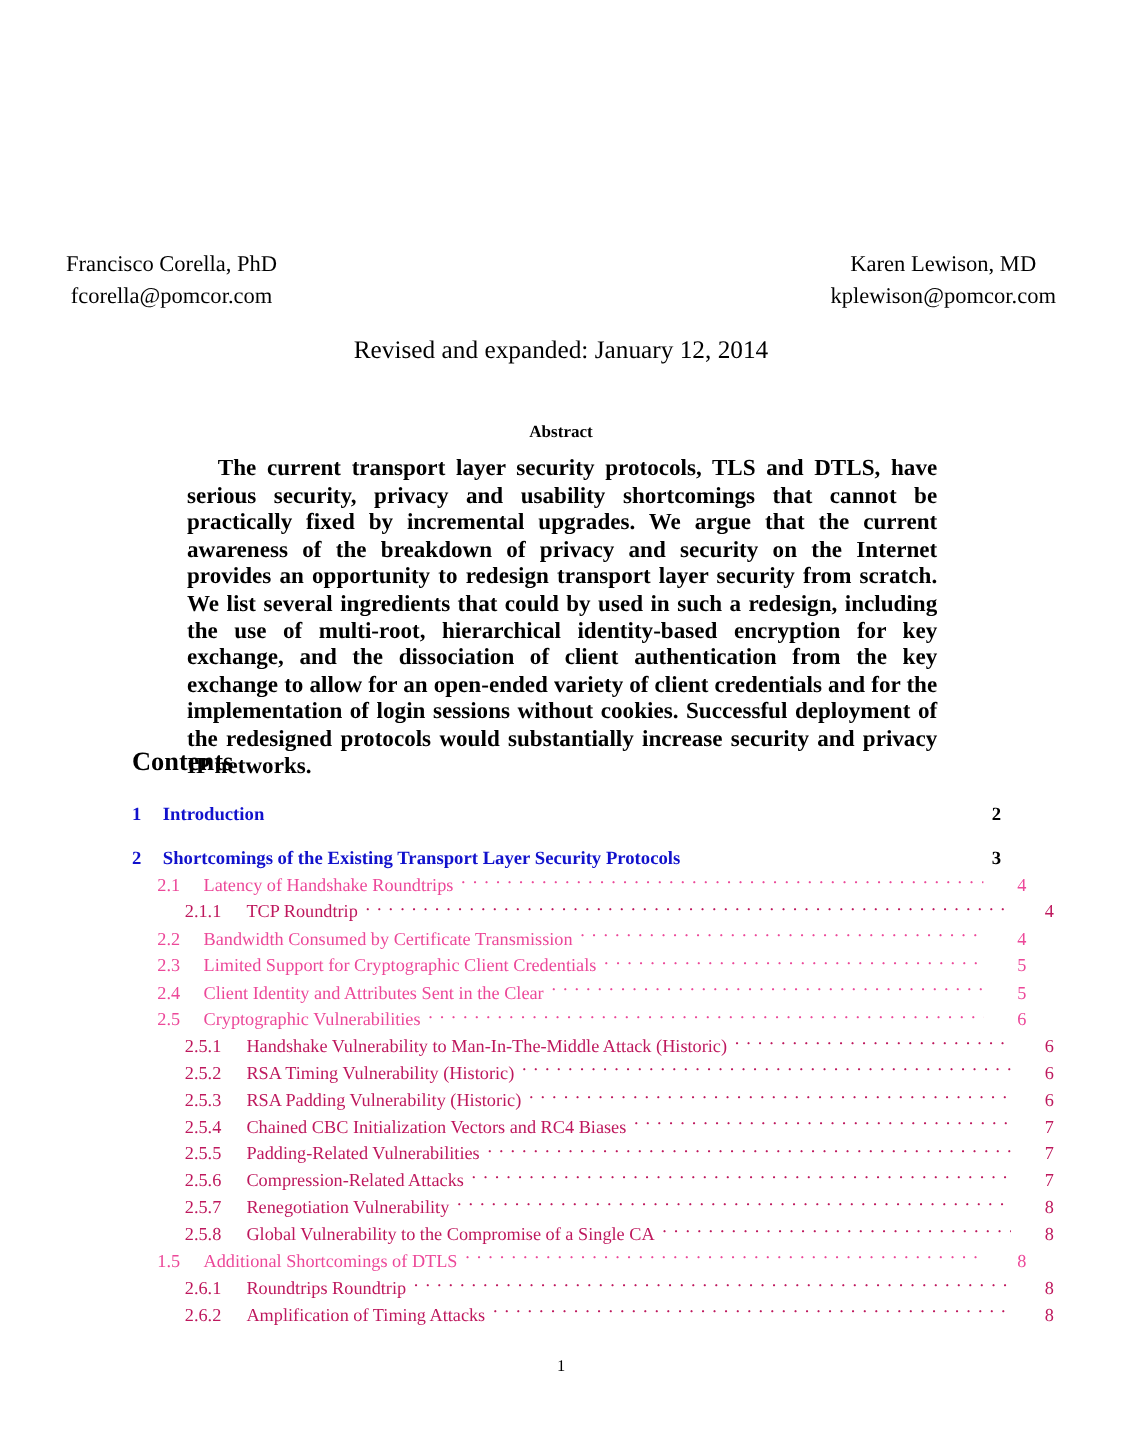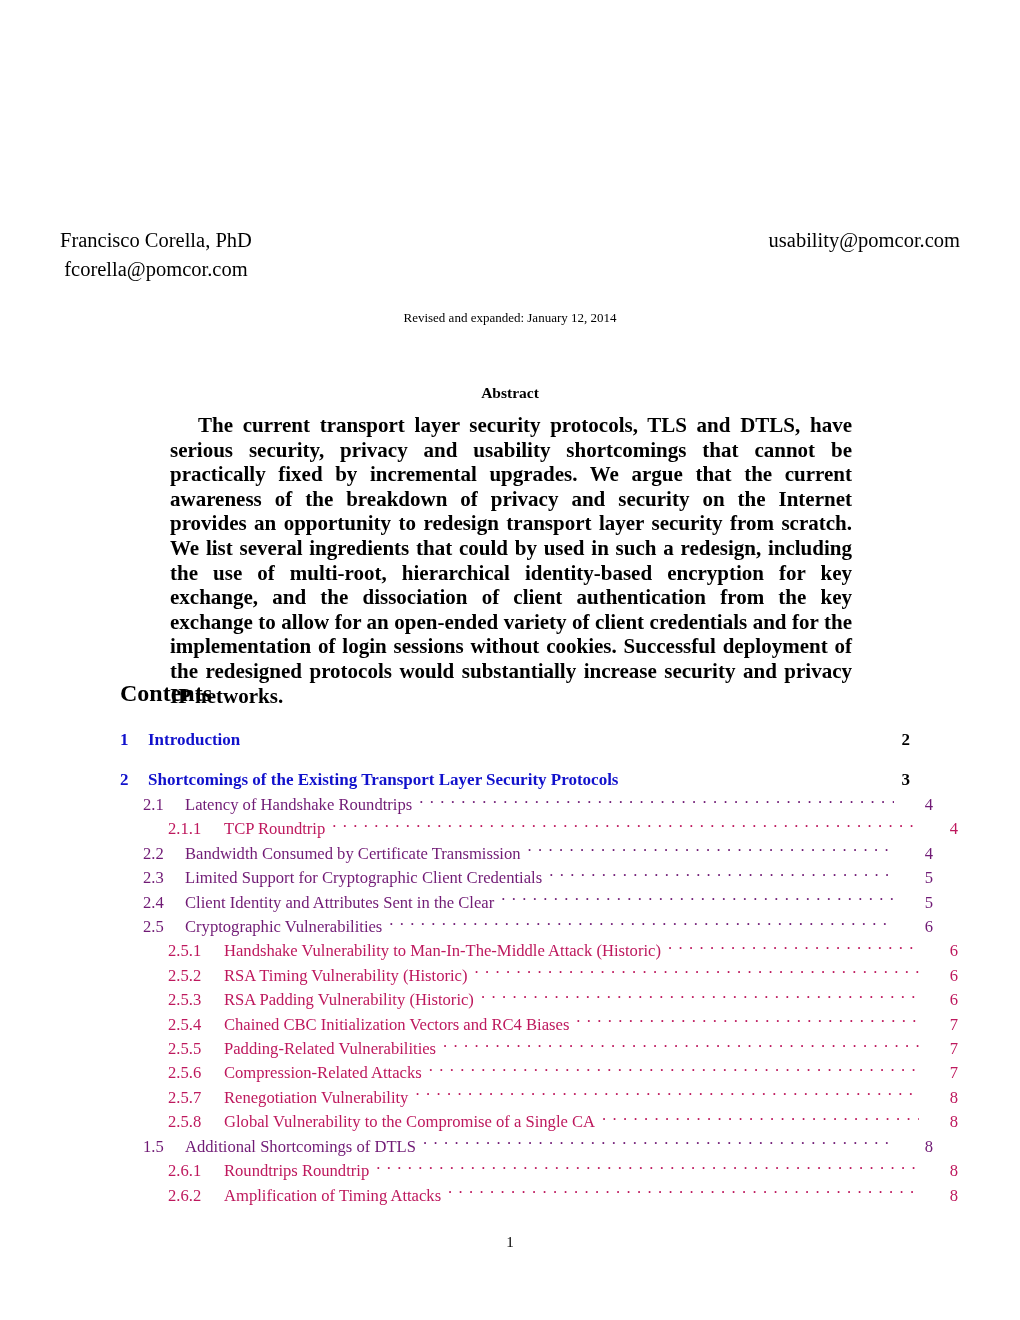--- a/index.html
+++ b/index.html
@@ -51,21 +51,21 @@
   }
   .author-name { display: block; }
   .author-email { display: block; }
 
   .revised {
     position: absolute;
     top: 304px;
     left: 60px;
     width: 900px;
     text-align: center;
-    font-size: 13px;
+    font-size: 23px;
     line-height: 28px;
   }
 
   
   .abstract-heading {
     position: absolute;
     top: 383px;
     left: 60px;
     width: 900px;
     text-align: center;
@@ -115,21 +115,21 @@
   .toc-row.level-section {
     font-weight: bold;
     font-size: 17px;
     color: #1111cc;
     margin-top: 14px;
     line-height: 26px;
   }
   .toc-row.level-section:first-child { margin-top: 0; }
 
   .toc-row.level-subsection {
-    color: #701a75;
+    color: #ec4899;
     padding-left: 23px;
     justify-content: flex-end;
   }
   .toc-row.level-subsubsection {
     color: #be185d;
     padding-left: 48px;
   }
 
   .toc-num {
     flex: 0 0 auto;
@@ -185,21 +185,22 @@
 
 <div class="page">
 
 
   <div class="authors">
     <div class="author-col">
       <span class="author-name">Francisco Corella, PhD</span>
       <span class="author-email">fcorella@pomcor.com</span>
     </div>
     <div class="author-col">
-      <span class="author-email">usability@pomcor.com</span>
+      <span class="author-name">Karen Lewison, MD</span>
+      <span class="author-email">kplewison@pomcor.com</span>
     </div>
   </div>
 
   <div class="revised">Revised and expanded: January 12, 2014</div>
 
   <div class="abstract-heading">Abstract</div>
   <div class="abstract-body">The current transport layer security protocols, TLS and DTLS, have serious security, privacy and usability shortcomings that cannot be practically fixed by incremental upgrades. We argue that the current awareness of the breakdown of privacy and security on the Internet provides an opportunity to redesign transport layer security from scratch. We list several ingredients that could by used in such a redesign, including the use of multi-root, hierarchical identity-based encryption for key exchange, and the dissociation of client authentication from the key exchange to allow for an open-ended variety of client credentials and for the implementation of login sessions without cookies. Successful deployment of the redesigned protocols would substantially increase security and privacy IP networks.</div>
 
   <div class="contents-heading">Contents</div>
 

